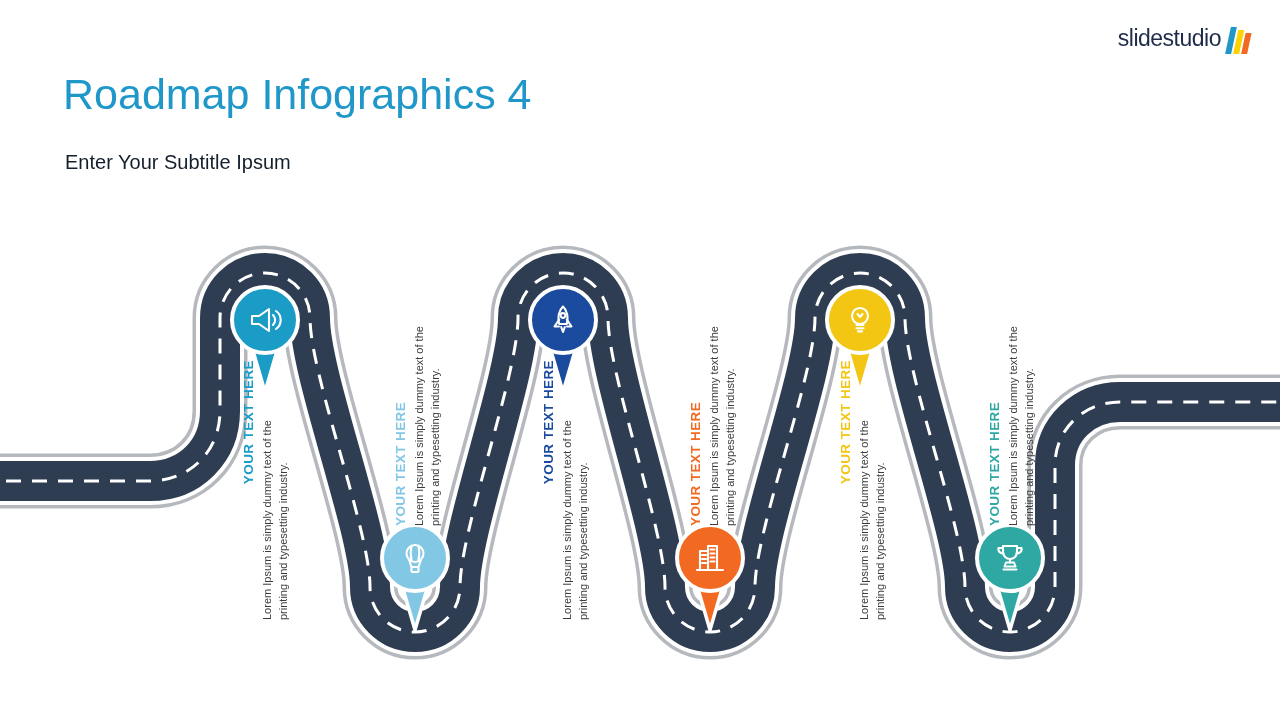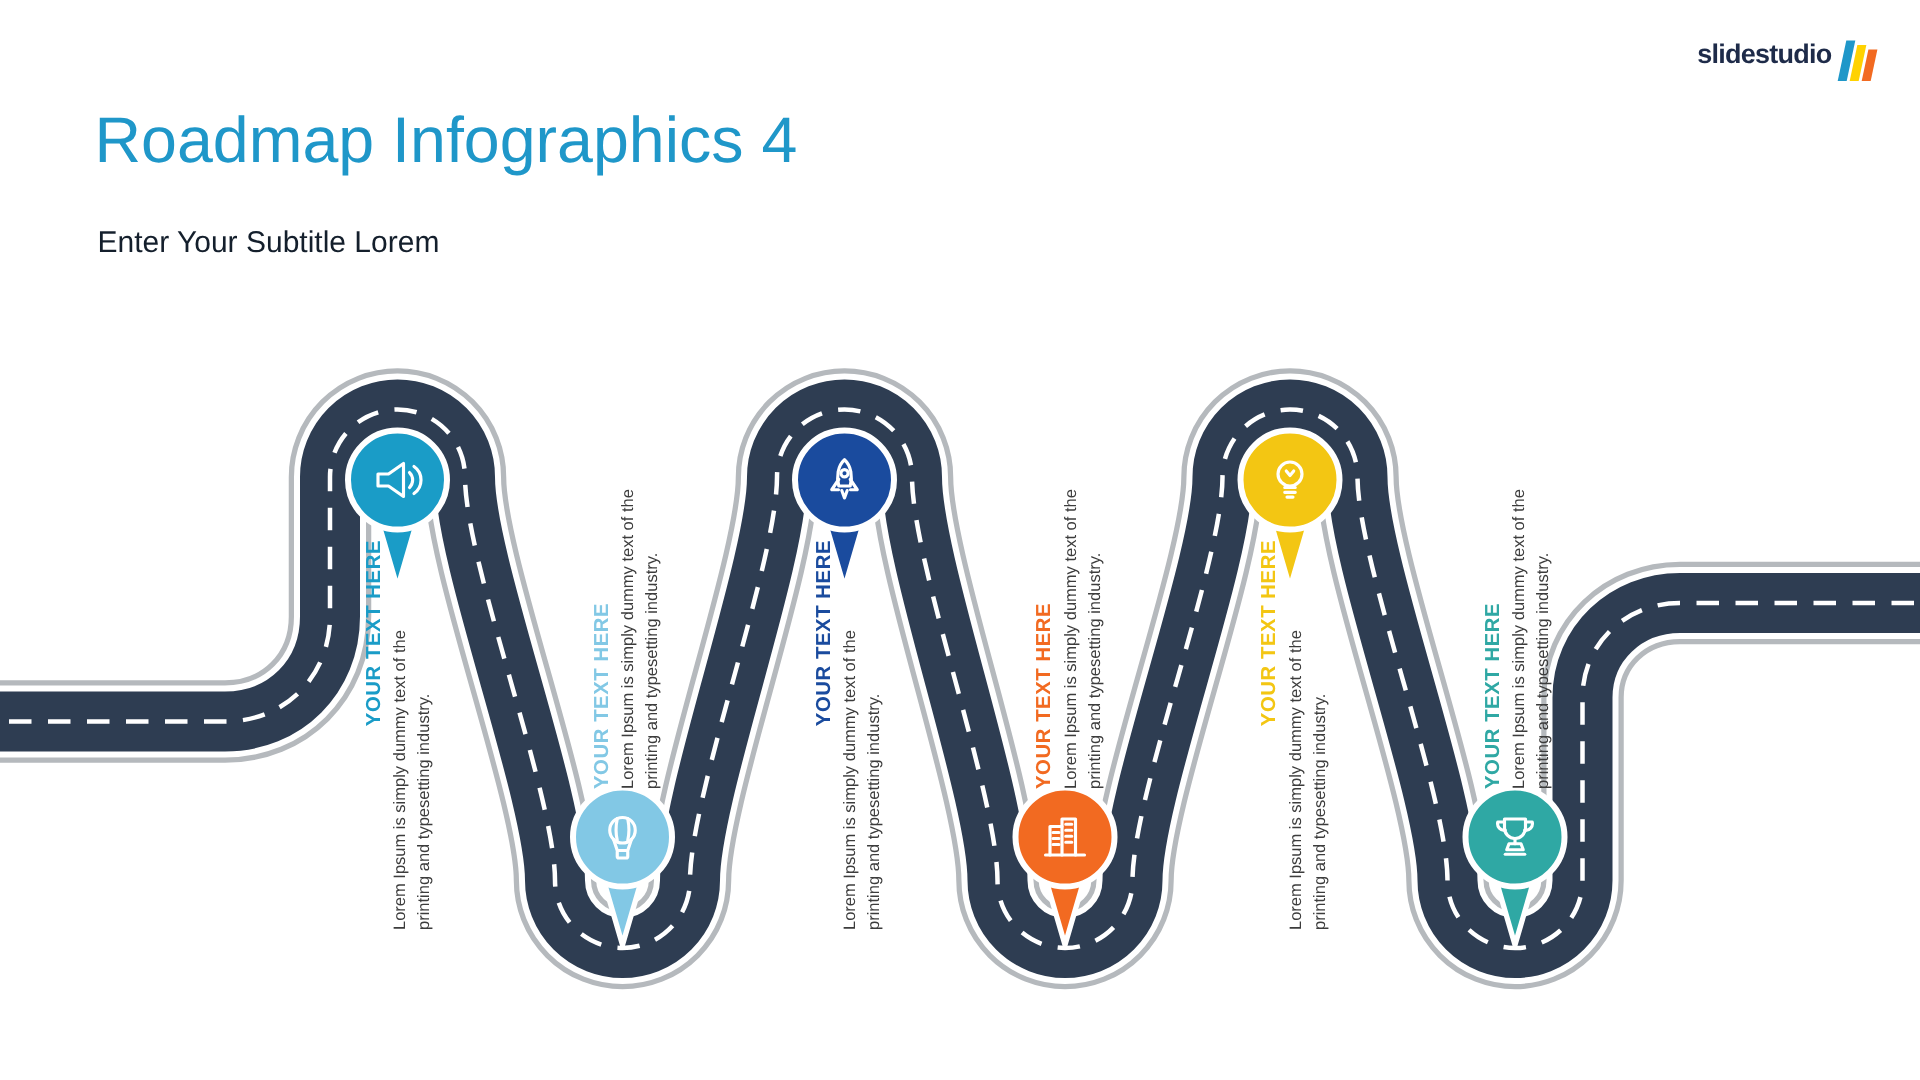--- a/index.html
+++ b/index.html
@@ -11,21 +11,21 @@
   .title{
     position:absolute;left:63px;top:70px;margin:0;
     font-size:43px;font-weight:300;letter-spacing:0;color:var(--c,#1f97c9);
   }
   .subtitle{
     position:absolute;left:65px;top:151px;margin:0;
     font-size:20px;font-weight:400;color:#141f2c;
   }
   
   .logo{position:absolute;top:27px;right:30px;display:flex;align-items:flex-start;gap:7px;}
-  .logo-text{font-size:18px;font-weight:700;letter-spacing:-0.5px;line-height:1;color:var(--c,#1e2b49);}
+  .logo-text{font-size:23px;font-weight:400;letter-spacing:-0.5px;line-height:1;color:var(--c,#1e2b49);}
   .logo-mark{display:flex;align-items:flex-end;gap:2px;height:27px;transform:skewX(-12deg);}
   .logo-mark i{display:block;width:6px;background:var(--c,#999);}
   .logo-mark i.b1{height:27px;}
   .logo-mark i.b2{height:24px;}
   .logo-mark i.b3{height:21px;}
   
   .road{position:absolute;left:0;top:0;}
   .road path{fill:none;}
   .road-edge{stroke:var(--c,#b5b9bd);stroke-width:55;stroke-linejoin:round;}
   .road-casing{stroke:var(--c,#ffffff);stroke-width:48;stroke-linejoin:round;}
@@ -50,21 +50,21 @@
   .tg-top .tg-h{text-align:right;}
   .tg-bot .tg-h{text-align:left;}
   .tg-b{font-size:11px;line-height:1.4;color:#3c3c3c;width:224px;text-align:left;}
 </style>
 </head>
 <body>
 
 <div class="slide">
 
   <h1 class="title" style="--c: #1f97c9;">Roadmap Infographics 4</h1>
-  <p class="subtitle">Enter Your Subtitle Lorem</p>
+  <p class="subtitle">Enter Your Subtitle Ipsum</p>
 
   <div class="logo">
     <span class="logo-text" style="--c: #1e2b49;">slidestudio</span>
     <span class="logo-mark">
       <i class="b1" style="--c: #1f97c9;"></i>
       <i class="b2" style="--c: #ffd200;"></i>
       <i class="b3" style="--c: #f26a21;"></i>
     </span>
   </div>
 

